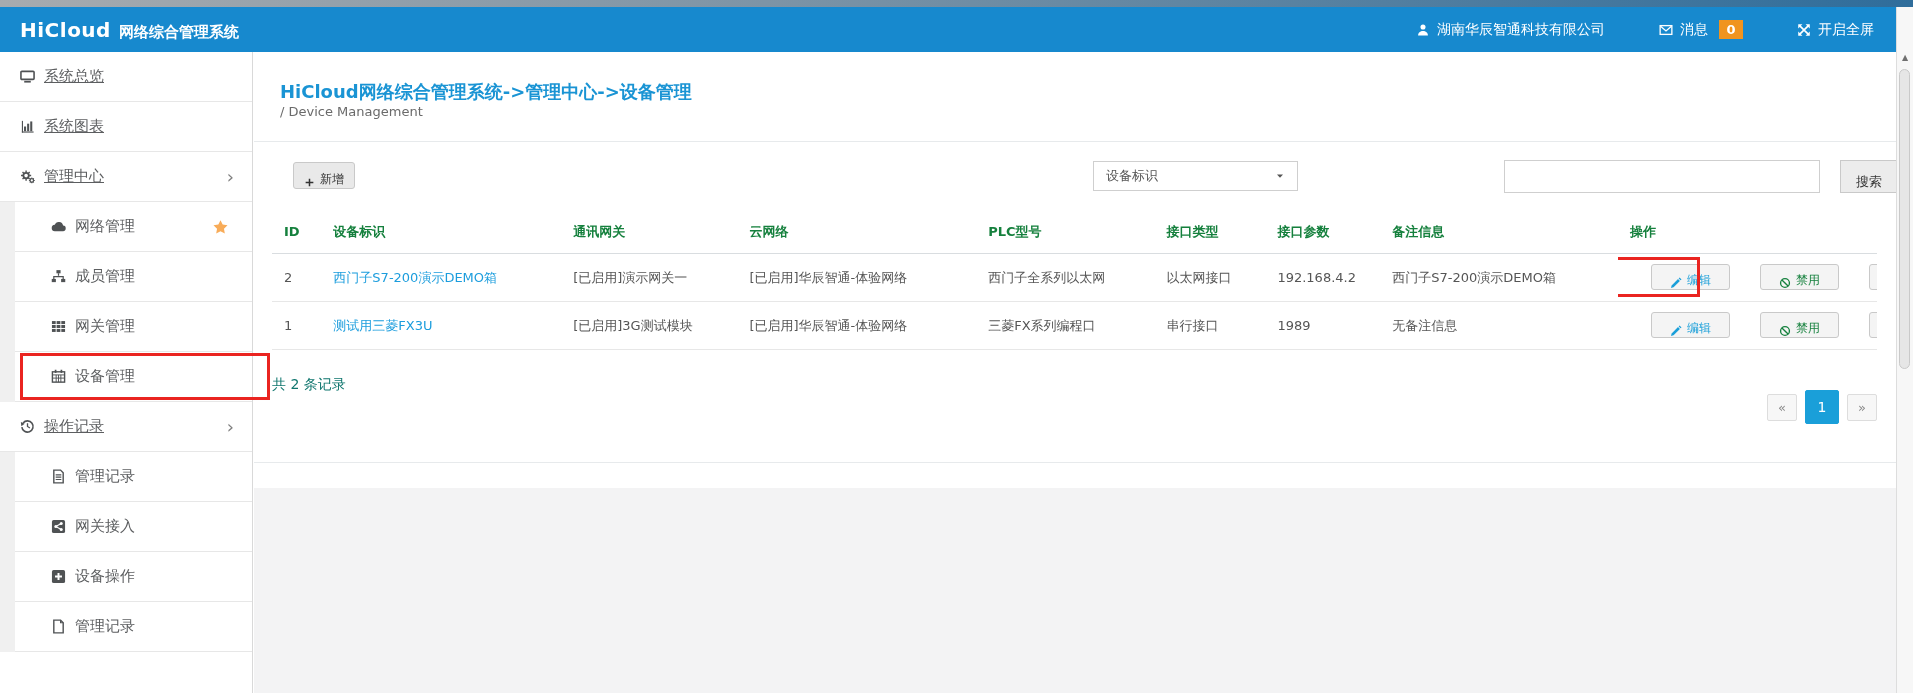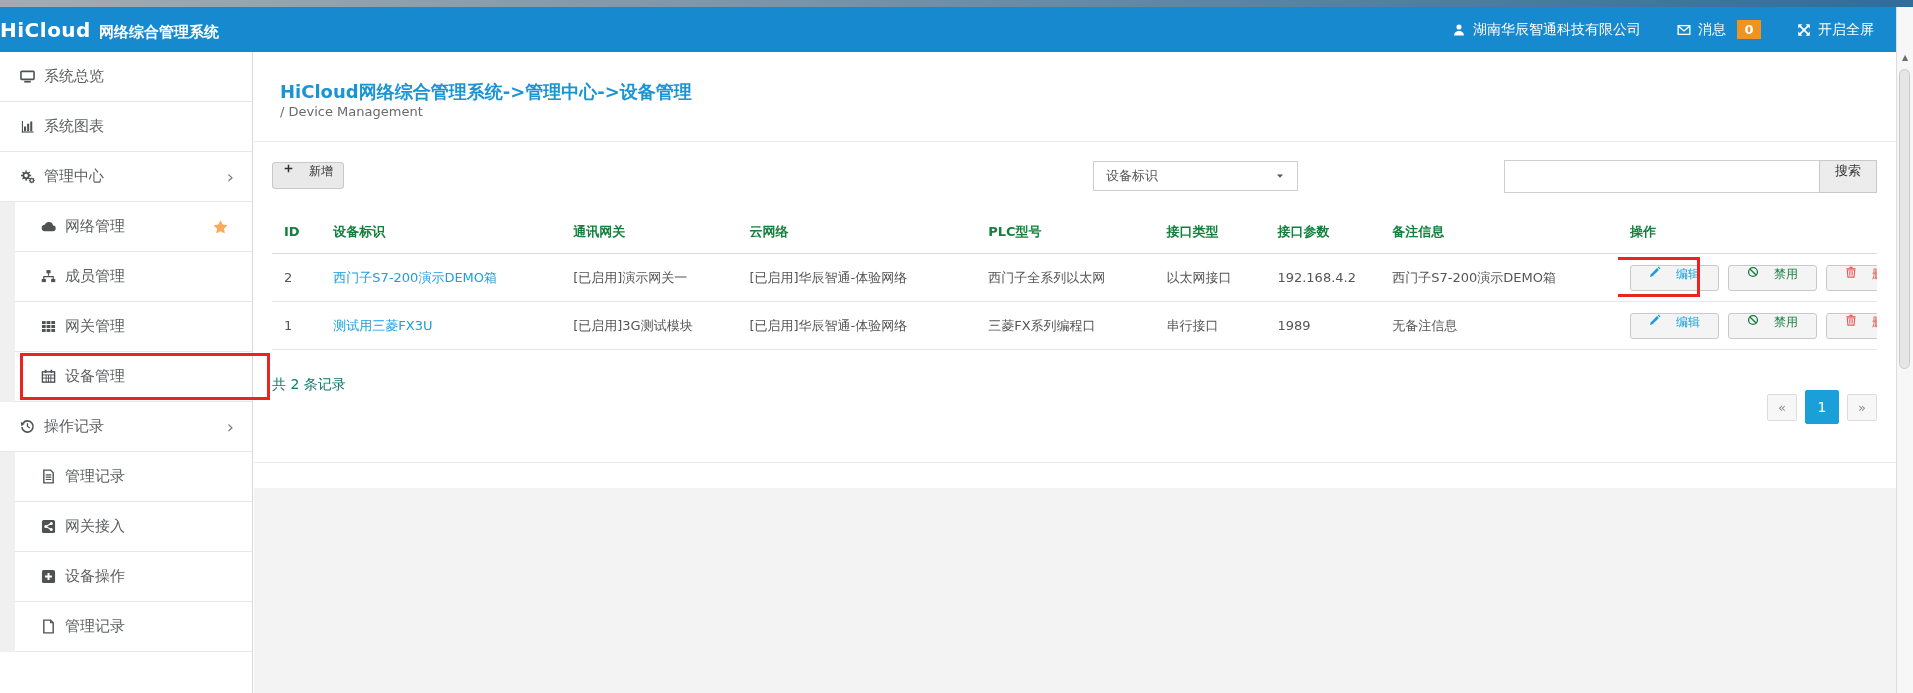--- a/index.html
+++ b/index.html
@@ -4,53 +4,53 @@
 <style>
   html,body{margin:0;padding:0;background:#fff;}
   .screen{position:relative;width:1913px;height:693px;overflow:hidden;
           font-family:"DejaVu Sans","Liberation Sans",sans-serif;color:#333;}
   
   .win-strip{position:absolute;left:0;top:0;width:1913px;height:7px;
              background:linear-gradient(90deg,#a7abaf 0%,#7d94a6 40%,#2f6d9b 100%);}
   
   .navbar{position:absolute;left:0;top:7px;width:1896px;height:45px;background:#1789ce;
           display:flex;align-items:center;color:#fff;}
-  .brand{display:flex;align-items:baseline;white-space:nowrap;}
+  .brand{margin-left:20px;display:flex;align-items:baseline;white-space:nowrap;}
   .brand-bold{font-size:20px;font-weight:bold;letter-spacing:.5px;}
   .brand-rest{font-size:15px;font-weight:bold;margin-left:8px;}
-  .nav-right{position:absolute;right:22px;top:0;height:100%;display:flex;align-items:center;gap:36px;font-size:14px;}
+  .nav-right{position:absolute;right:22px;top:0;height:100%;display:flex;align-items:center;gap:54px;font-size:14px;}
   .nav-item{display:flex;align-items:center;gap:7px;cursor:pointer;white-space:nowrap;}
   .nav-item svg{display:block;}
   .badge{display:inline-block;min-width:10px;padding:2px 7px;background:#f0941f;color:#fff;
          font-size:13px;font-weight:bold;text-align:center;margin-left:4px;}
   
   .sidebar{position:absolute;left:0;top:52px;width:253px;height:641px;background:#fff;
            border-right:1px solid #d9d9d9;box-sizing:border-box;}
   .sb-item{position:relative;height:50px;display:flex;align-items:center;
            border-bottom:1px solid #e7e7e7;color:#5c5e60;font-size:15px;cursor:pointer;
            box-sizing:border-box;background:#fff;}
   .sb-item .ic{display:inline-flex;width:17px;justify-content:center;margin-right:8px;color:#4f5254;}
-  .sb-item.lv1{padding-left:19px;}
-  .sb-item.lv2{padding-left:40px;}
+  .sb-item.lv1{padding-left:19px;text-decoration:underline;}
+  .sb-item.lv2{padding-left:50px;}
   .sb-item.lv2::before{content:"";position:absolute;left:0;top:0;bottom:-1px;width:15px;background:#f0f0f0;}
   .chev{position:absolute;right:18px;top:50%;transform:translateY(-54%);font-size:18px;color:#808080;}
   .star{position:absolute;right:24px;top:50%;transform:translateY(-50%);color:#f8ac59;display:flex;}
   
   .annot{position:absolute;border:3px solid #ea2420;box-sizing:border-box;pointer-events:none;z-index:40;}
   .annot-sidebar{left:20px;top:353px;width:250px;height:47px;}
   
   .content{position:absolute;left:254px;top:52px;width:1642px;height:641px;background:#fff;}
   .content-gray{position:absolute;left:254px;top:488px;width:1642px;height:205px;background:#f3f3f4;}
   .breadcrumb{position:absolute;left:272px;top:80px;display:flex;align-items:baseline;white-space:nowrap;flex-direction:column;}
   .bc-title{color:#1a94d4;font-size:18px;font-weight:bold;}
   .bc-sub{color:#6a6a6a;font-size:13px;margin-left:8px;}
   .hr{position:absolute;left:254px;width:1642px;height:1px;background:#e7eaec;}
   .hr1{top:141px;} .hr2{top:462px;}
-  .btn{display:inline-flex;align-items:flex-start;gap:15px;border:1px solid #c9c9c9;background:#e9e9e9;
-       color:#333;border-radius:3px;font-size:12px;cursor:pointer;box-sizing:border-box;}
+  .btn{display:inline-flex;align-items:flex-end;gap:5px;border:1px solid #c9c9c9;background:#e9e9e9;
+       color:#333;border-radius:3px;font-size:12px;cursor:pointer;box-sizing:border-box;margin-left:21px;}
   .add-btn{position:absolute;left:272px;top:162px;height:27px;padding:0 10px;}
   .filter-box{position:absolute;left:1093px;top:161px;width:205px;height:30px;border:1px solid #cfcfcf;
               background:#fff;display:flex;align-items:center;box-sizing:border-box;font-size:13px;
               color:#555;cursor:pointer;}
   .filter-box .fv{padding-left:12px;flex:1;}
   .filter-box .caret{margin-right:12px;color:#555;display:flex;}
   .search-input{position:absolute;left:1504px;top:160px;width:316px;height:33px;border:1px solid #cfcfcf;
                 box-sizing:border-box;font-size:13px;padding:0 8px;outline:none;color:#333;
                 font-family:inherit;}
   .search-btn{position:absolute;left:1819px;top:160px;width:58px;height:33px;justify-content:center;

